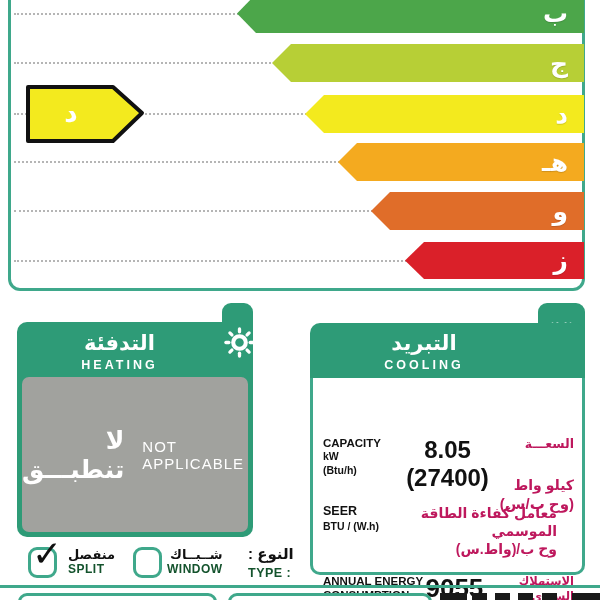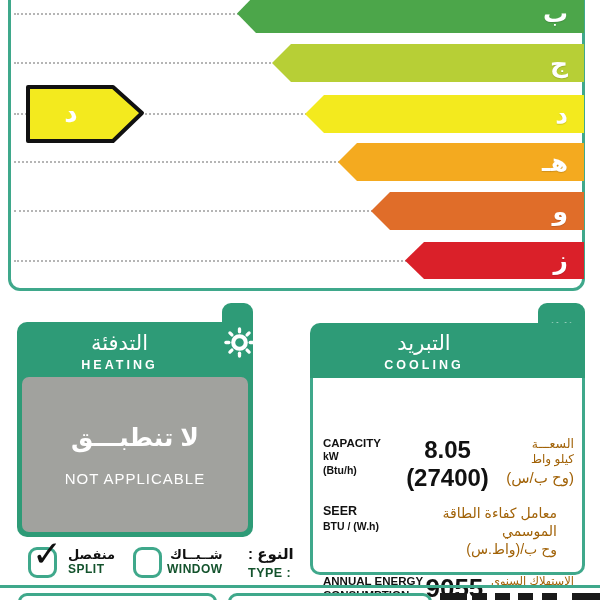--- a/index.html
+++ b/index.html
@@ -25,46 +25,46 @@
   .pointer-wrap { left:25px; top:84px; width:122px; height:60px; z-index:3; }
   .pointer-letter {
     position:absolute; left:0; top:0; width:92px; height:58px;
     display:flex; align-items:center; justify-content:center;
     color:#fff; font-weight:bold; font-size:26px;
   }
 
   
   .panel-green { background:#2e9b77; border-radius:10px; }
   .tab { position:absolute; background:#2e9b77; border-radius:9px 9px 0 0; }
-  .hd-title-ar { color:#fff; font-weight:normal; font-size:21px; text-align:center; }
+  .hd-title-ar { color:#fff; font-weight:bold; font-size:21px; text-align:center; }
   .hd-title-en { color:#fff; font-weight:bold; font-size:12.5px; letter-spacing:3px; text-align:center; }
 
   .heating-panel { left:17px; top:322px; width:236px; height:215px; }
   .heating-body {
     position:absolute; left:5px; right:5px; top:55px; bottom:5px;
     background:#a1a29e; border-radius:7px;
-    display:flex; flex-direction:column; align-items:center; justify-content:center; gap:18px;
+    display:flex; flex-direction:row; align-items:center; justify-content:center; gap:18px;
   }
   .na-ar { color:#fff; font-weight:bold; font-size:25px; }
   .na-en { color:#fff; font-size:15px; letter-spacing:1px; }
 
   .cooling-panel { left:310px; top:322px; width:275px; height:253px; }
   .cooling-header { position:absolute; left:0; top:1px; right:0; height:55px;
     background:#2e9b77; border-radius:10px 10px 0 0; }
   .cooling-body {
     position:absolute; left:0; right:0; top:56px; bottom:0;
     border:3px solid #3fa88b; border-top:none; border-radius:0 0 10px 10px; background:#fff;
   }
   .cool-row { position:absolute; left:10px; right:8px; display:flex; }
   .col-en { display:flex; flex-direction:column; }
   .col-en div { font-weight:bold; color:#111; line-height:1.25; }
   .col-val { flex:1; display:flex; flex-direction:column; align-items:center; }
   .col-val div { font-weight:bold; color:#111; font-size:24px; line-height:1.15; }
   .col-ar { display:flex; flex-direction:column; align-items:flex-end; }
-  .col-ar div { font-weight:normal; color:#a16207; line-height:1.3; text-align:right; }
+  .col-ar div { font-weight:bold; color:#be185d; line-height:1.3; text-align:right; }
 
   
   .checkbox {
     position:absolute; width:29px; height:31px; background:#fff;
     border:3px solid #3fa88b; border-radius:9px;
   }
   .checkmark {
     position:absolute; left:1px; top:-14px; font-size:36px; font-weight:bold; color:#101010; line-height:1;
   }
   .opt-label { position:absolute; display:flex; flex-direction:column; }
@@ -175,21 +175,21 @@
             <div style="font-size: 11.5px;">CAPACITY</div>
             <div style="font-size: 10.5px;">kW</div>
             <div style="font-size: 10.5px;">(Btu/h)</div>
           </div>
           <div class="col-val" style="padding-top: 0px;">
             <div style="font-size: 24px;">8.05</div>
             <div style="font-size: 24px;">(27400)</div>
           </div>
           <div class="col-ar" style="width: 76px;">
             <div class="ar" style="font-size: 12.5px;">السعـــة</div>
-            <div class="ar" style="font-size: 12px;">كيلو واط</div>
+            <div class="ar" style="font-size: 14px; margin-top: 24px;">كيلو واط</div>
             <div class="ar" style="font-size: 15px;">(وح ب/س)</div>
           </div>
         </div>
         <div class="cool-row" style="top: 126px; height: 58px;">
           <div class="col-en" style="width: 84px;">
             <div style="font-size: 12.5px;">SEER</div>
             <div style="font-size: 10.5px;">BTU / (W.h)</div>
           </div>
           <div class="col-ar" style="width: 150px;">
             <div class="ar" style="font-size: 14px;">معامل كفاءة الطاقة الموسمي</div>

